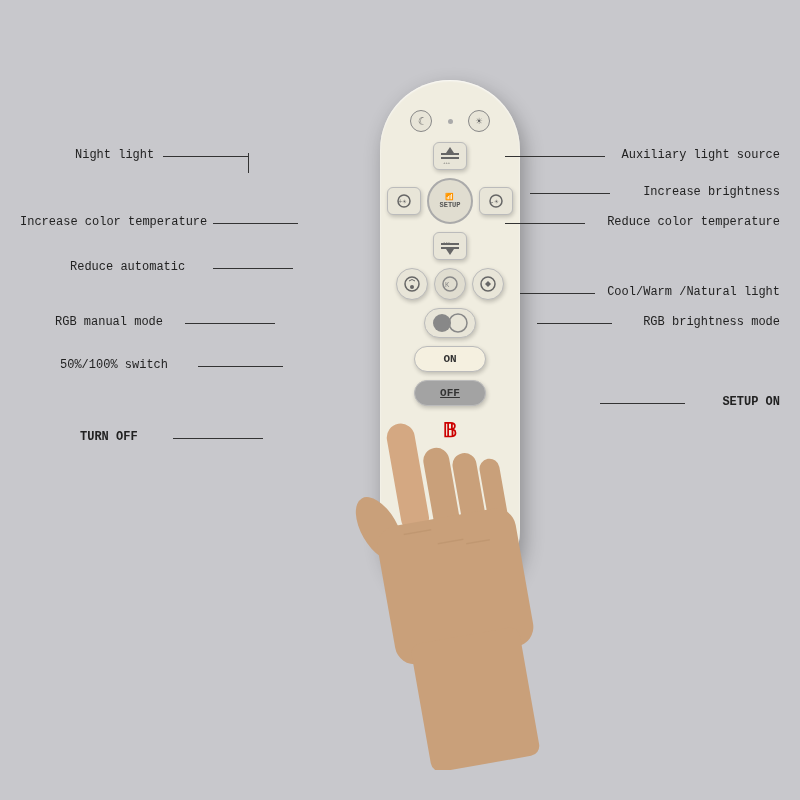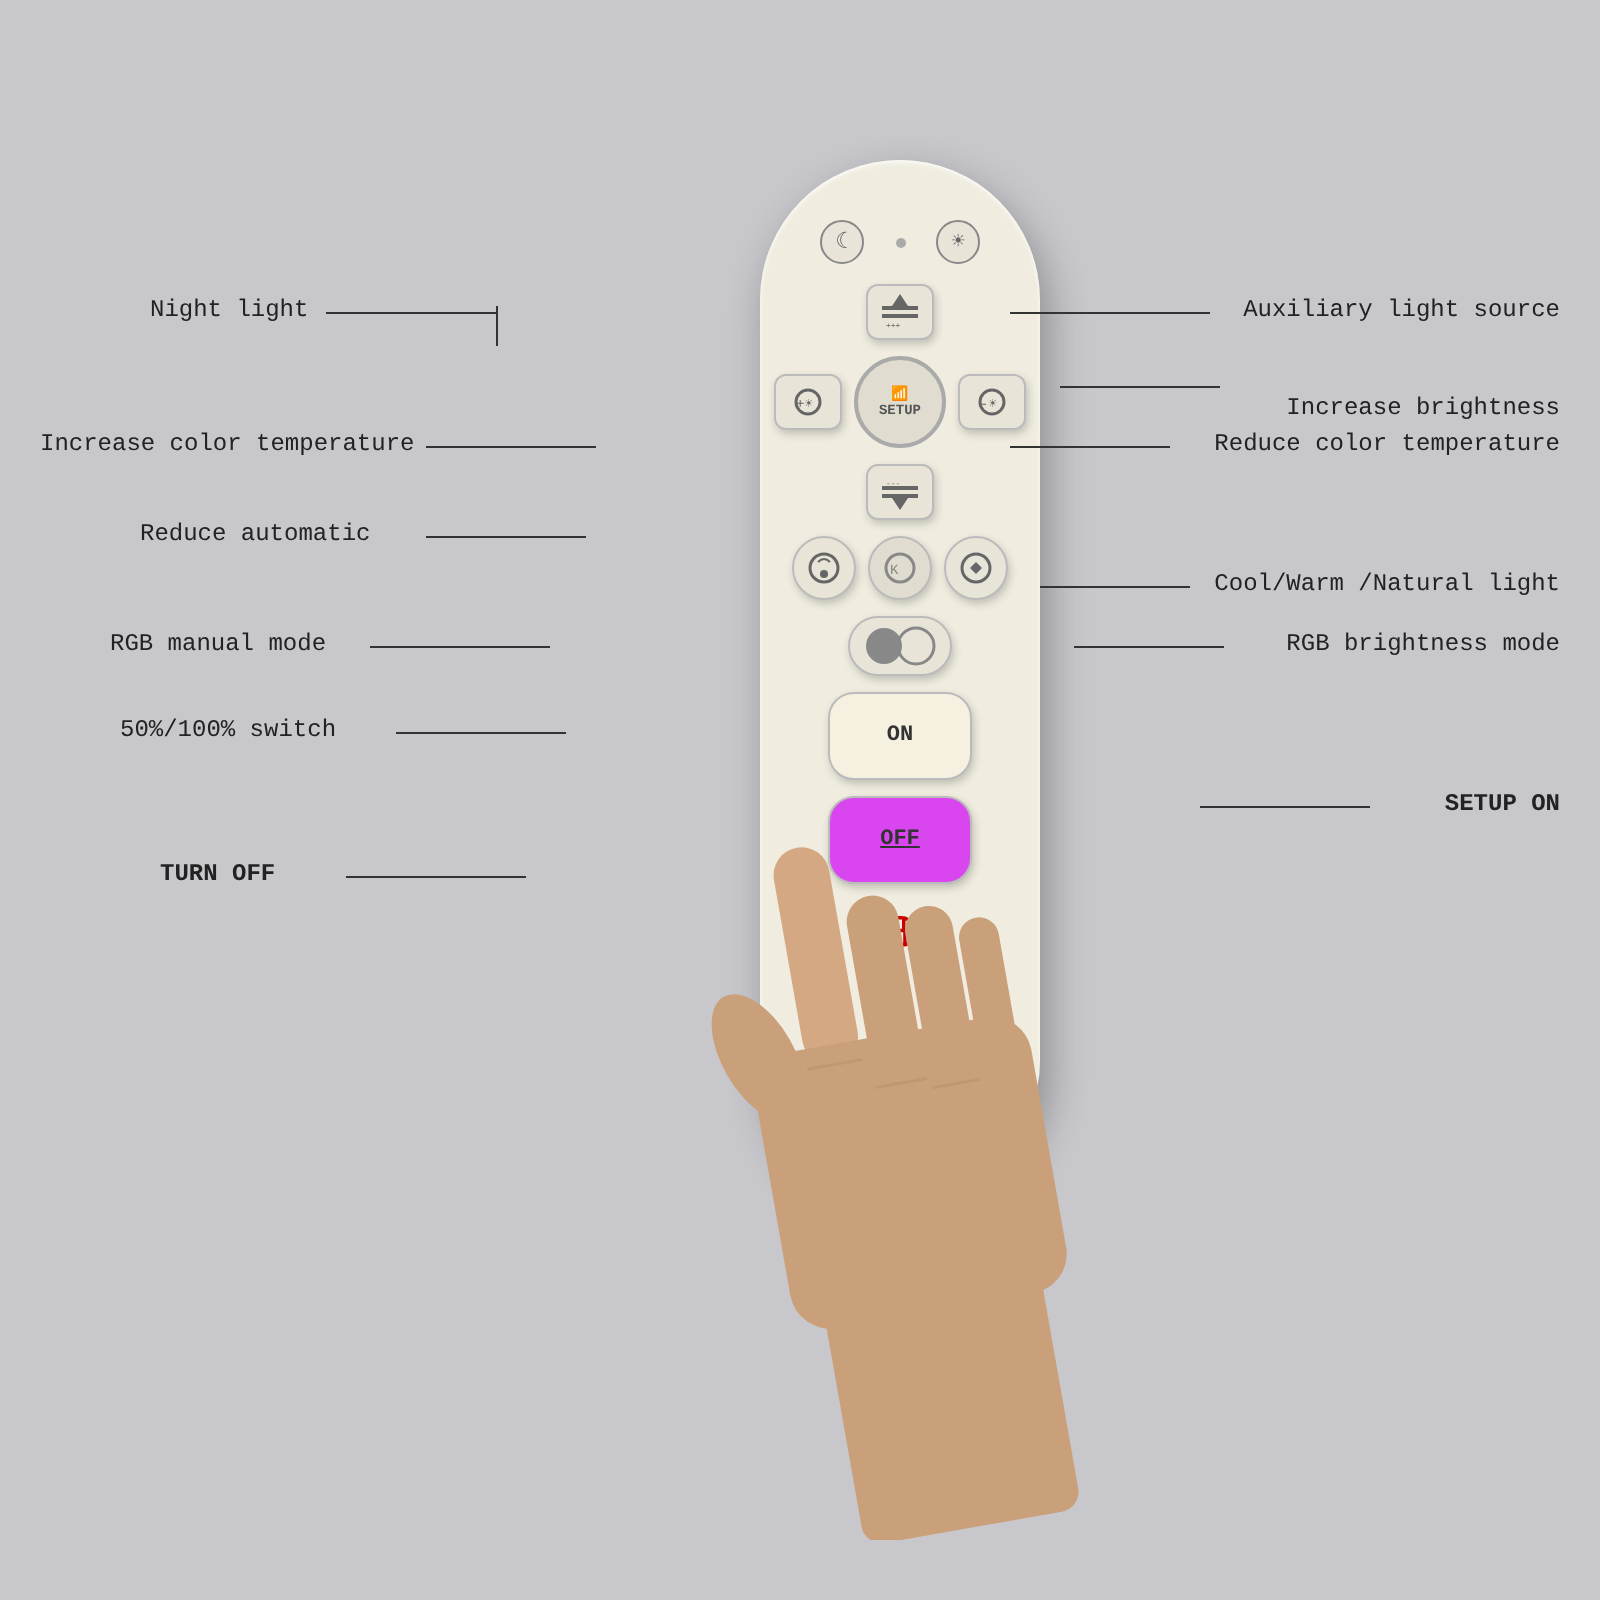--- a/index.html
+++ b/index.html
@@ -101,37 +101,37 @@
       color: #555;
       font-weight: bold;
       display: flex;
       align-items: center;
       justify-content: center;
       flex-direction: column;
     }
 
     .btn-wide {
       width: 72px;
-      height: 44px;
+      height: 26px;
       border-radius: 13px;
     }
 
     .btn-oval {
       width: 52px;
       height: 30px;
       border-radius: 15px;
     }
 
     .btn-on {
       background: #f5f0e0;
       color: #333;
     }
 
     .btn-off {
-      background: #d946ef;
+      background: #a3a3a3;
       color: #333;
       text-decoration: underline;
     }
 
     
     .logo {
       color: #cc0000;
       font-size: 20px;
       font-weight: bold;
       margin-top: 4px;
@@ -292,21 +292,21 @@
 </div>
 
 <div style="position:absolute; top:148px; right:20px;">
 
   <div style="position:absolute; top:8px; right:175px; width:100px; height:1px; background:#333;"></div>
   <span class="annotation" style="position:absolute; top:0; right:0;">Auxiliary light source</span>
 </div>
 
 <div style="position:absolute; top:185px; right:20px;">
   <div style="position:absolute; top:8px; right:170px; width:80px; height:1px; background:#333;"></div>
-  <span class="annotation" style="position:absolute; top:12px; right:0;margin-left:24px;">Increase brightness</span>
+  <span class="annotation" style="position:absolute; top:0; right:0;margin-left:24px;">Increase brightness</span>
 </div>
 
 <div style="position:absolute; top:215px; left:20px;">
   <span class="annotation">Increase color temperature</span>
   <div style="position:absolute; top:8px; left:193px; width:85px; height:1px; background:#333;"></div>
 </div>
 
 <div style="position:absolute; top:215px; right:20px;">
   <div style="position:absolute; top:8px; right:195px; width:80px; height:1px; background:#333;"></div>
   <span class="annotation" style="position:absolute; top:0; right:0;">Reduce color temperature</span>

